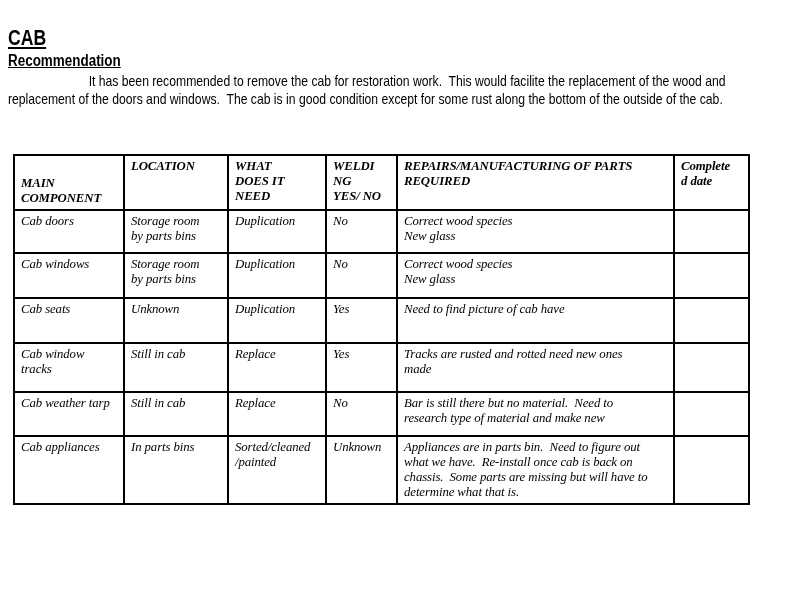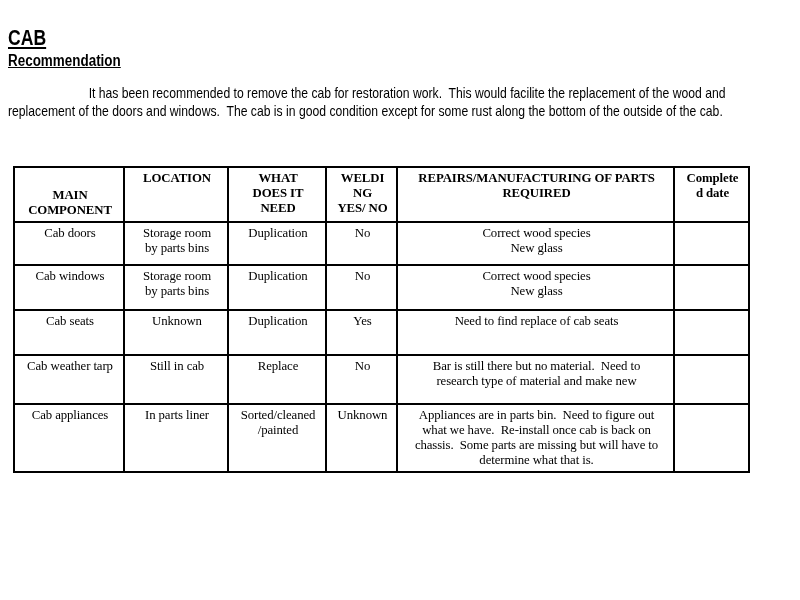--- a/index.html
+++ b/index.html
@@ -35,21 +35,21 @@
     font-size: 16px;
     line-height: 18px;
     margin-top: 2px;
     font-weight: bold;
     text-decoration: underline;
     transform: scaleX(0.84);
     transform-origin: 0 50%;
     white-space: pre;
   }
   .paragraph {
-    margin-top: 14px;
+    margin-top: 2px;
     font-size: 14.5px;
   }
   .para-line {
     line-height: 18px;
     white-space: pre;
     transform: scaleX(0.84);
     transform-origin: 0 0;
   }
   .para-line.first {
     padding-left: 96px;
@@ -61,27 +61,28 @@
     margin-left: 5px;
     margin-top: 46px;
     font-family: "Liberation Serif", "DejaVu Serif", serif;
     font-size: 12.8px;
     color: #000000;
   }
   table.main-table th,
   table.main-table td {
     border: 2px solid #000000;
     vertical-align: top;
-    text-align: center;
+    text-align: left;
     padding: 3px 4px 3px 6px;
     line-height: 15px;
     white-space: pre-wrap;
     letter-spacing: -0.1px;
     overflow: hidden;
     font-weight: normal;
+    font-style: italic;
   }
   table.main-table th {
     font-weight: bold;
   }
   table.main-table th.align-bottom {
     vertical-align: bottom;
   }
   thead tr        { height: 55px; }
   tbody tr:nth-child(1) { height: 43px; }
   tbody tr:nth-child(2) { height: 45px; padding-left: 24px; }
@@ -150,35 +151,45 @@
         <td>No</td>
         <td>Correct wood species
 New glass</td>
         <td></td>
       </tr>
       <tr>
         <td>Cab seats</td>
         <td>Unknown</td>
         <td>Duplication</td>
         <td>Yes</td>
-        <td>Need to find replace of cab seats</td>
+        <td>Need to find picture of cab have</td>
+        <td></td>
+      </tr>
+      <tr>
+        <td>Cab window
+tracks</td>
+        <td>Still in cab</td>
+        <td>Replace</td>
+        <td>Yes</td>
+        <td>Tracks are rusted and rotted need new ones
+made</td>
         <td></td>
       </tr>
       <tr>
         <td>Cab weather tarp</td>
         <td>Still in cab</td>
         <td>Replace</td>
         <td>No</td>
         <td>Bar is still there but no material.  Need to
 research type of material and make new</td>
         <td></td>
       </tr>
       <tr>
         <td>Cab appliances</td>
-        <td>In parts liner</td>
+        <td>In parts bins</td>
         <td>Sorted/cleaned
 /painted</td>
         <td>Unknown</td>
         <td>Appliances are in parts bin.  Need to figure out
 what we have.  Re-install once cab is back on
 chassis.  Some parts are missing but will have to
 determine what that is.</td>
         <td></td>
       </tr>
     </tbody>

